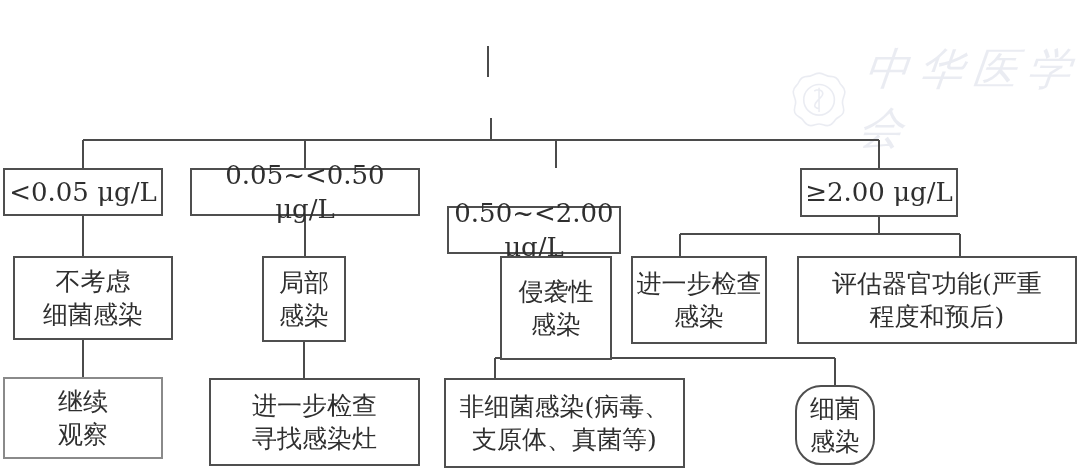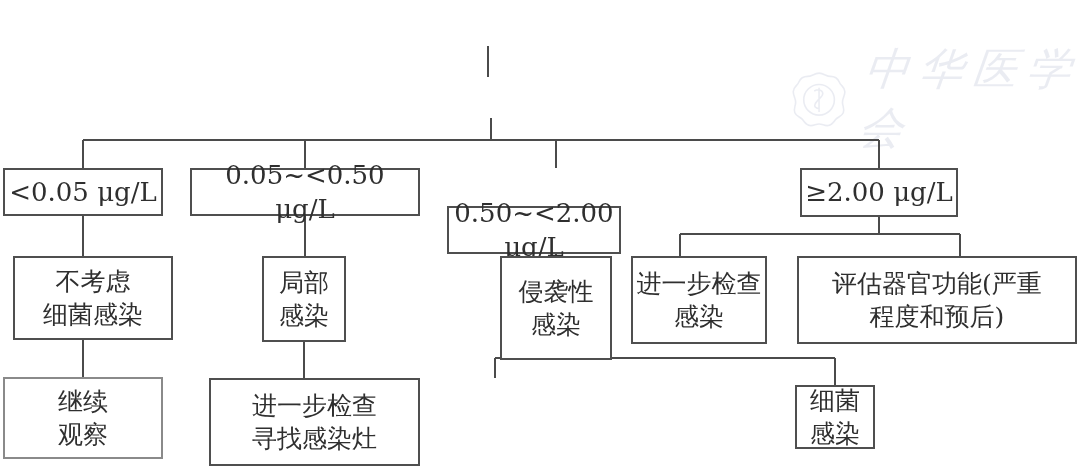--- a/index.html
+++ b/index.html
@@ -43,21 +43,21 @@
   .n-range-mhigh { left: 447px; top: 168px; width: 174px; height: 48px; margin-top: 38px; }
   .n-range-high  { left: 800px; top: 168px; width: 158px; height: 49px; }
   .n-nobact      { left:   13px; top: 256px; width: 160px; height: 84px; }
   .n-local       { left: 262px; top: 256px; width:  84px; height: 86px; }
   .n-invasive    { left: 500px; top: 256px; width: 112px; height: 104px; }
   .n-severe      { left: 631px; top: 256px; width: 136px; height: 88px; }
   .n-organ       { left: 797px; top: 256px; width: 280px; height: 88px; }
   .n-observe     { left:   3px; top: 377px; width: 160px; height: 82px; }
   .n-exam        { left: 209px; top: 378px; width: 211px; height: 88px; }
   .n-nonbact     { left: 444px; top: 378px; width: 241px; height: 90px; }
-  .n-bact        { left: 795px; top: 385px; width:  80px; height: 64px; }
+  .n-bact        { left: 795px; top: 385px; width:  80px; height: 80px; border-radius: 26px; }
   .watermark {
     position: absolute;
     left: 790px; top: 40px;
     display: flex;
     align-items: center;
     gap: 14px;
     opacity: 0.15;
     z-index: 0;
     pointer-events: none;
   }
@@ -121,16 +121,18 @@
   <div class="node n-invasive">侵袭性
 感染</div>
   <div class="node n-severe">进一步检查
 感染</div>
   <div class="node n-organ">评估器官功能(严重
 程度和预后)</div>
   <div class="node light n-observe">继续
 观察</div>
   <div class="node n-exam">进一步检查
 寻找感染灶</div>
+  <div class="node n-nonbact">非细菌感染(病毒、
+支原体、真菌等)</div>
   <div class="node n-bact">细菌
 感染</div>
 
 </div>
 
 </body></html>

